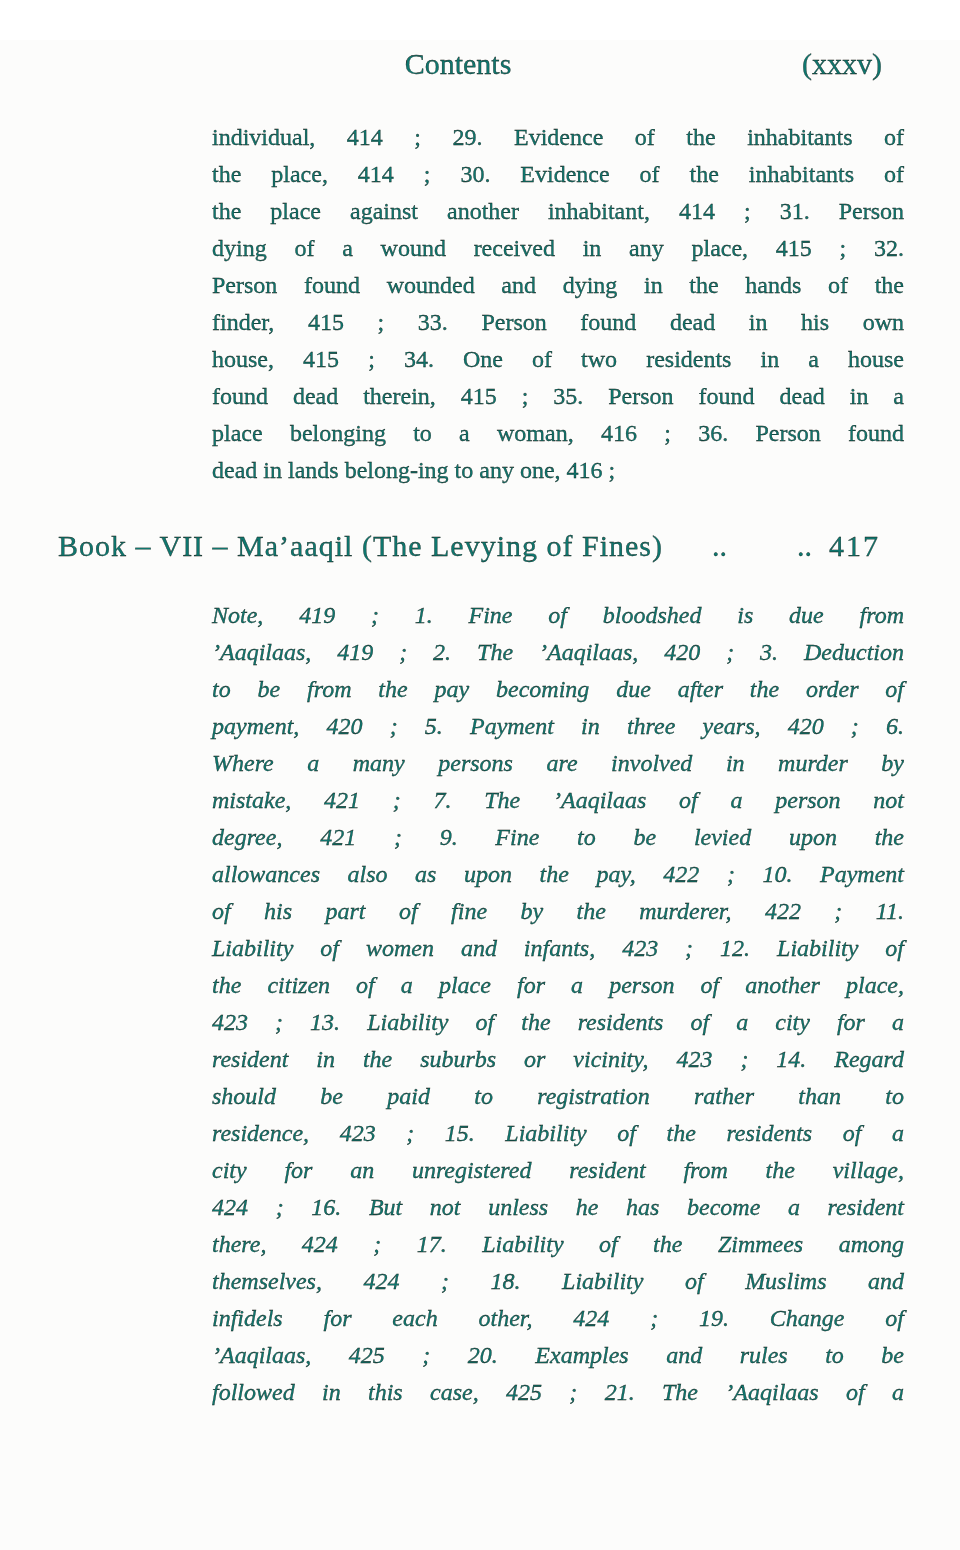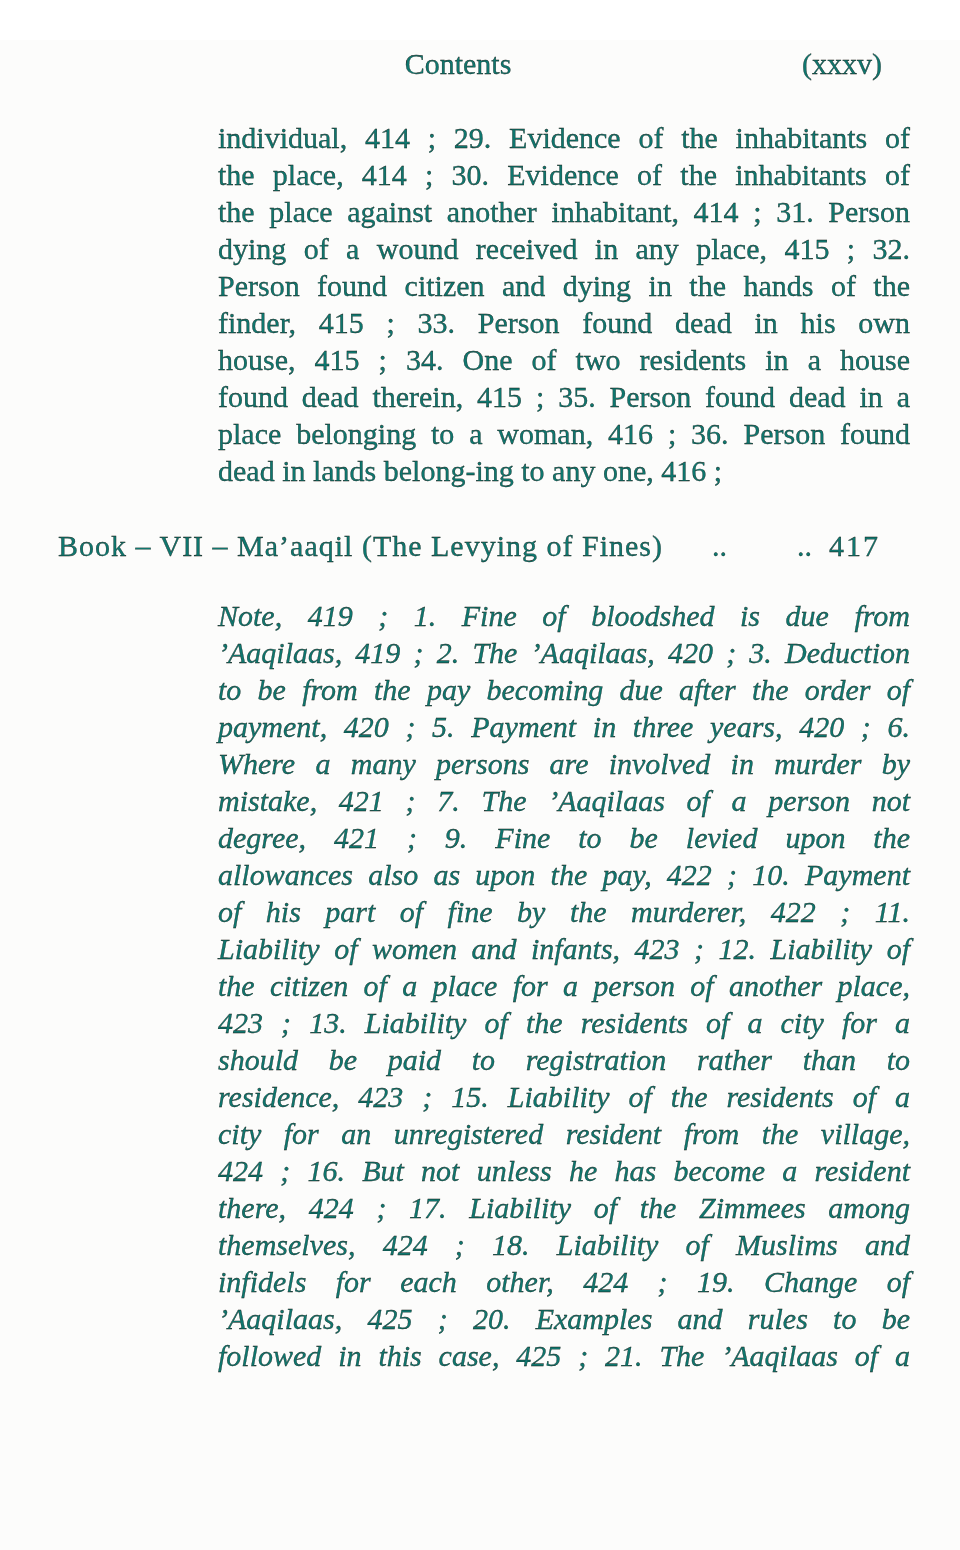--- a/index.html
+++ b/index.html
@@ -32,23 +32,23 @@
     position: absolute;
     top: 7px;
     right: 78px;
     font-size: 30px;
     line-height: 34px;
     white-space: nowrap;
     text-align: right;
   }
   .para {
     position: absolute;
-    left: 218px;
+    left: 212px;
     width: 692px;
-    font-size: 30px;
+    font-size: 24px;
     line-height: 37px;
   }
   .para .line {
     text-align: justify;
     text-align-last: justify;
   }
   .para.p1 .line:last-child {
     text-align-last: left;
   }
   .p1 { top: 79px; }
@@ -87,21 +87,21 @@
   <div class="header">
     <div class="header-title">Contents</div>
     <div class="page-number">(xxxv)</div>
   </div>
 
   <div class="para p1">
       <div class="line">individual, 414 ; 29. Evidence of the inhabitants of</div>
       <div class="line">the place, 414 ; 30. Evidence of the inhabitants of</div>
       <div class="line">the place against another inhabitant, 414 ; 31. Person</div>
       <div class="line">dying of a wound received in any place, 415 ; 32.</div>
-      <div class="line">Person found citizen and dying in the hands of the</div>
+      <div class="line">Person found wounded and dying in the hands of the</div>
       <div class="line">finder, 415 ; 33. Person found dead in his own</div>
       <div class="line">house, 415 ; 34. One of two residents in a house</div>
       <div class="line">found dead therein, 415 ; 35. Person found dead in a</div>
       <div class="line">place belonging to a woman, 416 ; 36. Person found</div>
       <div class="line">dead in lands belong-ing to any one, 416 ;</div>
     </div>
 
   <div class="book-heading">
     <span class="bh-title">Book – VII – Ma’aaqil (The Levying of Fines)</span>
     <span class="bh-dots d1">..</span>
@@ -115,20 +115,21 @@
       <div class="line">to be from the pay becoming due after the order of</div>
       <div class="line">payment, 420 ; 5. Payment in three years, 420 ; 6.</div>
       <div class="line">Where a many persons are involved in murder by</div>
       <div class="line">mistake, 421 ; 7. The ’Aaqilaas of a person not</div>
       <div class="line">degree, 421 ; 9. Fine to be levied upon the</div>
       <div class="line">allowances also as upon the pay, 422 ; 10. Payment</div>
       <div class="line">of his part of fine by the murderer, 422 ; 11.</div>
       <div class="line">Liability of women and infants, 423 ; 12. Liability of</div>
       <div class="line">the citizen of a place for a person of another place,</div>
       <div class="line">423 ; 13. Liability of the residents of a city for a</div>
+      <div class="line">resident in the suburbs or vicinity, 423 ; 14. Regard</div>
       <div class="line">should be paid to registration rather than to</div>
       <div class="line">residence, 423 ; 15. Liability of the residents of a</div>
       <div class="line">city for an unregistered resident from the village,</div>
       <div class="line">424 ; 16. But not unless he has become a resident</div>
       <div class="line">there, 424 ; 17. Liability of the Zimmees among</div>
       <div class="line">themselves, 424 ; 18. Liability of Muslims and</div>
       <div class="line">infidels for each other, 424 ; 19. Change of</div>
       <div class="line">’Aaqilaas, 425 ; 20. Examples and rules to be</div>
       <div class="line">followed in this case, 425 ; 21. The ’Aaqilaas of a</div>
     </div>

